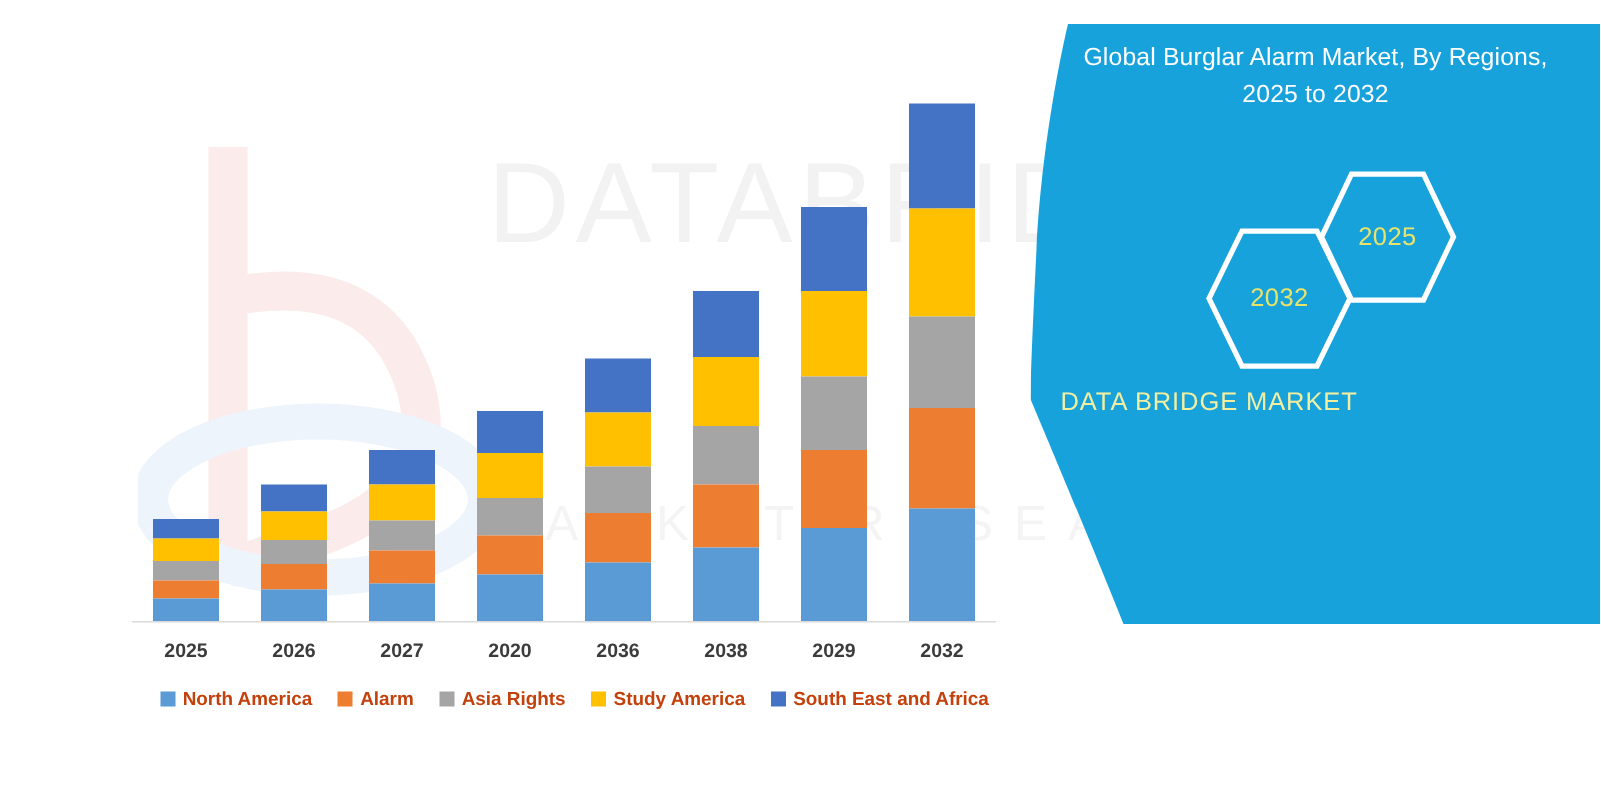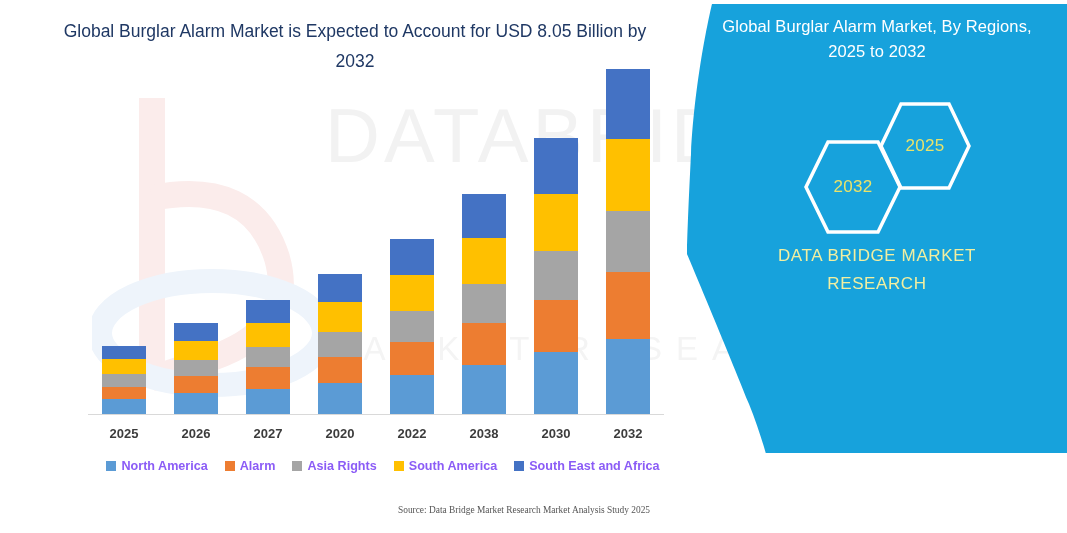--- a/index.html
+++ b/index.html
@@ -6,21 +6,21 @@
   body{
     width:1067px;height:533px;
     background:#ffffff;
     font-family:"Liberation Sans", sans-serif;
     overflow:hidden;
   }
   #root{position:relative;width:1067px;height:533px;overflow:hidden;background:#fff;}
 
   
   .blue-panel{
-    position:absolute;top:4px;right:0;width:380px;height:449px;
+    position:absolute;top:16px;right:0;width:380px;height:400px;
     overflow:hidden;
   }
   .blue-panel svg{position:absolute;top:0;left:0;}
   .panel-content{position:absolute;top:0;left:0;width:380px;height:533px;}
 
   .panel-title{
     position:absolute;top:10px;left:20px;width:340px;
     text-align:center;color:#ffffff;
     font-size:16.5px;line-height:25px;font-weight:400;
     letter-spacing:.1px;
@@ -30,21 +30,21 @@
   .hex{position:absolute;}
   .hex-label{
     position:absolute;left:0;top:0;width:100%;height:100%;
     display:flex;align-items:center;justify-content:center;
     color:#e9e36a;font-size:17px;letter-spacing:.3px;
   }
   .hex-2025{left:135px;top:0px;width:96px;height:92px;}
   .hex-2032{left:60px;top:38px;width:102px;height:98px;}
 
   .brand-text{
-    position:absolute;top:238px;left:20px;width:340px;text-align:center;
+    position:absolute;top:238px;left:20px;width:340px;
     color:#f2efa0;font-size:17px;line-height:28px;letter-spacing:.6px;
   }
 
   
   .logo{position:absolute;left:200px;top:455px;width:170px;height:60px;}
   .logo-mark{position:absolute;left:0;top:4px;width:56px;height:50px;}
   .logo-type{position:absolute;left:58px;top:10px;width:112px;}
   .logo-name{
     color:#1d3f72;font-size:14.5px;letter-spacing:1.3px;font-weight:700;
     font-family:"Liberation Serif", serif;opacity:.92;line-height:16px;
@@ -91,21 +91,21 @@
   }
   .xlabel{width:72px;text-align:center;color:#3c3c3c;font-size:13px;font-weight:700;}
 
   
   .legend{
     position:absolute;left:88px;top:456px;width:590px;height:20px;
     display:flex;align-items:center;justify-content:center;gap:17px;
   }
   .legend-item{display:flex;align-items:center;gap:5px;}
   .legend-swatch{width:10px;height:10px;display:inline-block;}
-  .legend-label{color:#8b5cf6;font-size:12.6px;font-weight:700;white-space:nowrap;}
+  .legend-label{color:#c2410c;font-size:12.6px;font-weight:700;white-space:nowrap;}
 
   
   .footer{position:absolute;left:60px;top:505px;width:630px;height:20px;}
   .foot-left{
     position:absolute;left:8px;top:0;color:#555;font-size:9.4px;
     font-family:"Liberation Serif", serif;white-space:nowrap;
   }
   .foot-right{
     position:absolute;left:338px;top:0;color:#555;font-size:9.4px;
     font-family:"Liberation Serif", serif;white-space:nowrap;
@@ -120,21 +120,20 @@
 
     <svg class="wm wm-glyph" viewBox="0 0 250 330">
       <path d="M60 20 L60 300" stroke="#fbeceb" stroke-width="26" fill="none"></path>
       <path d="M60 120 Q160 100 185 180 Q205 250 120 280 Q70 298 60 300" stroke="#fbeceb" stroke-width="26" fill="none"></path>
       <ellipse cx="120" cy="255" rx="112" ry="52" stroke="#eef4fb" stroke-width="24" fill="none"></ellipse>
     </svg>
 
     <div class="wm wm-text1">DATABRIDGE</div>
     <div class="wm wm-text2">MARKET RESEARCH</div>
 
-    <div class="chart-title">Global Burglar Alarm Market is Expected to Account for USD 8.05 Billion by 2032</div>
 
     <div class="axis-line"></div>
     <div class="bars" id="bars">
         <div class="bar-col">
           <div class="bar">
             <div class="seg" style="height: 13.7032px; background: rgb(68, 114, 196);"></div>
             <div class="seg" style="height: 14.8452px; background: rgb(255, 192, 0);"></div>
             <div class="seg" style="height: 12.5613px; background: rgb(165, 165, 165);"></div>
             <div class="seg" style="height: 12.5613px; background: rgb(237, 125, 49);"></div>
             <div class="seg" style="height: 14.8452px; background: rgb(91, 155, 213);"></div>
@@ -202,50 +201,49 @@
             <div class="seg" style="height: 66.2323px; background: rgb(237, 125, 49);"></div>
             <div class="seg" style="height: 75.3677px; background: rgb(91, 155, 213);"></div>
           </div>
         </div>
       </div>
     <div class="xlabels" id="xlabels">
         <div class="xlabel">2025</div>
         <div class="xlabel">2026</div>
         <div class="xlabel">2027</div>
         <div class="xlabel">2020</div>
-        <div class="xlabel">2022</div>
+        <div class="xlabel">2036</div>
         <div class="xlabel">2038</div>
-        <div class="xlabel">2030</div>
+        <div class="xlabel">2029</div>
         <div class="xlabel">2032</div>
       </div>
     <div class="legend" id="legend">
         <div class="legend-item">
           <span class="legend-swatch" style="background: rgb(91, 155, 213);"></span>
           <span class="legend-label">North America</span>
         </div>
         <div class="legend-item">
           <span class="legend-swatch" style="background: rgb(237, 125, 49);"></span>
           <span class="legend-label">Alarm</span>
         </div>
         <div class="legend-item">
           <span class="legend-swatch" style="background: rgb(165, 165, 165);"></span>
           <span class="legend-label">Asia Rights</span>
         </div>
         <div class="legend-item">
           <span class="legend-swatch" style="background: rgb(255, 192, 0);"></span>
-          <span class="legend-label">South America</span>
+          <span class="legend-label">Study America</span>
         </div>
         <div class="legend-item">
           <span class="legend-swatch" style="background: rgb(68, 114, 196);"></span>
           <span class="legend-label">South East and Africa</span>
         </div>
       </div>
 
     <div class="footer">
-      <div class="foot-right">Source: Data Bridge Market Research  Market Analysis Study 2025</div>
     </div>
   </div>
 
   <div class="blue-panel">
     <svg width="380" height="533" viewBox="0 0 380 533">
       <path d="M380,0 L25,0 C25,0 8,70 4,150 C0,230 0,250 0,250 C0,250 34,330 62,400 C90,470 96,533 96,533 L380,533 Z" fill="#17A2DC"></path>
     </svg>
 
     <div class="panel-content">
       <div class="panel-title">Global Burglar Alarm Market, By Regions, 2025 to 2032</div>
@@ -260,21 +258,20 @@
         <div class="hex hex-2032">
           <svg width="102" height="98" viewBox="0 0 102 98">
             <polygon points="26,4 76,4 98,49 76,94 26,94 4,49" fill="none" stroke="#ffffff" stroke-width="3.5"></polygon>
           </svg>
           <div class="hex-label">2032</div>
         </div>
       </div>
 
       <div class="brand-text">
         <div>DATA BRIDGE MARKET</div>
-        <div>RESEARCH</div>
       </div>
 
       <div class="logo">
         <svg class="logo-mark" viewBox="0 0 56 50">
           <path d="M6 4 L16 4 L16 44 L6 44 Z" fill="#EE7623"></path>
           <path d="M14 12 C34 10 46 18 45 28 C44 39 30 44 16 43 L16 34 C26 35 34 32 34 26 C34 20 26 18 14 20 Z" fill="#EE7623"></path>
           <path d="M2 30 C14 22 38 22 48 30 C38 40 14 40 2 30 Z" fill="#1C3F94"></path>
           <ellipse cx="25" cy="31" rx="7" ry="5.5" fill="#ffffff" opacity=".55"></ellipse>
         </svg>
         <div class="logo-type">

